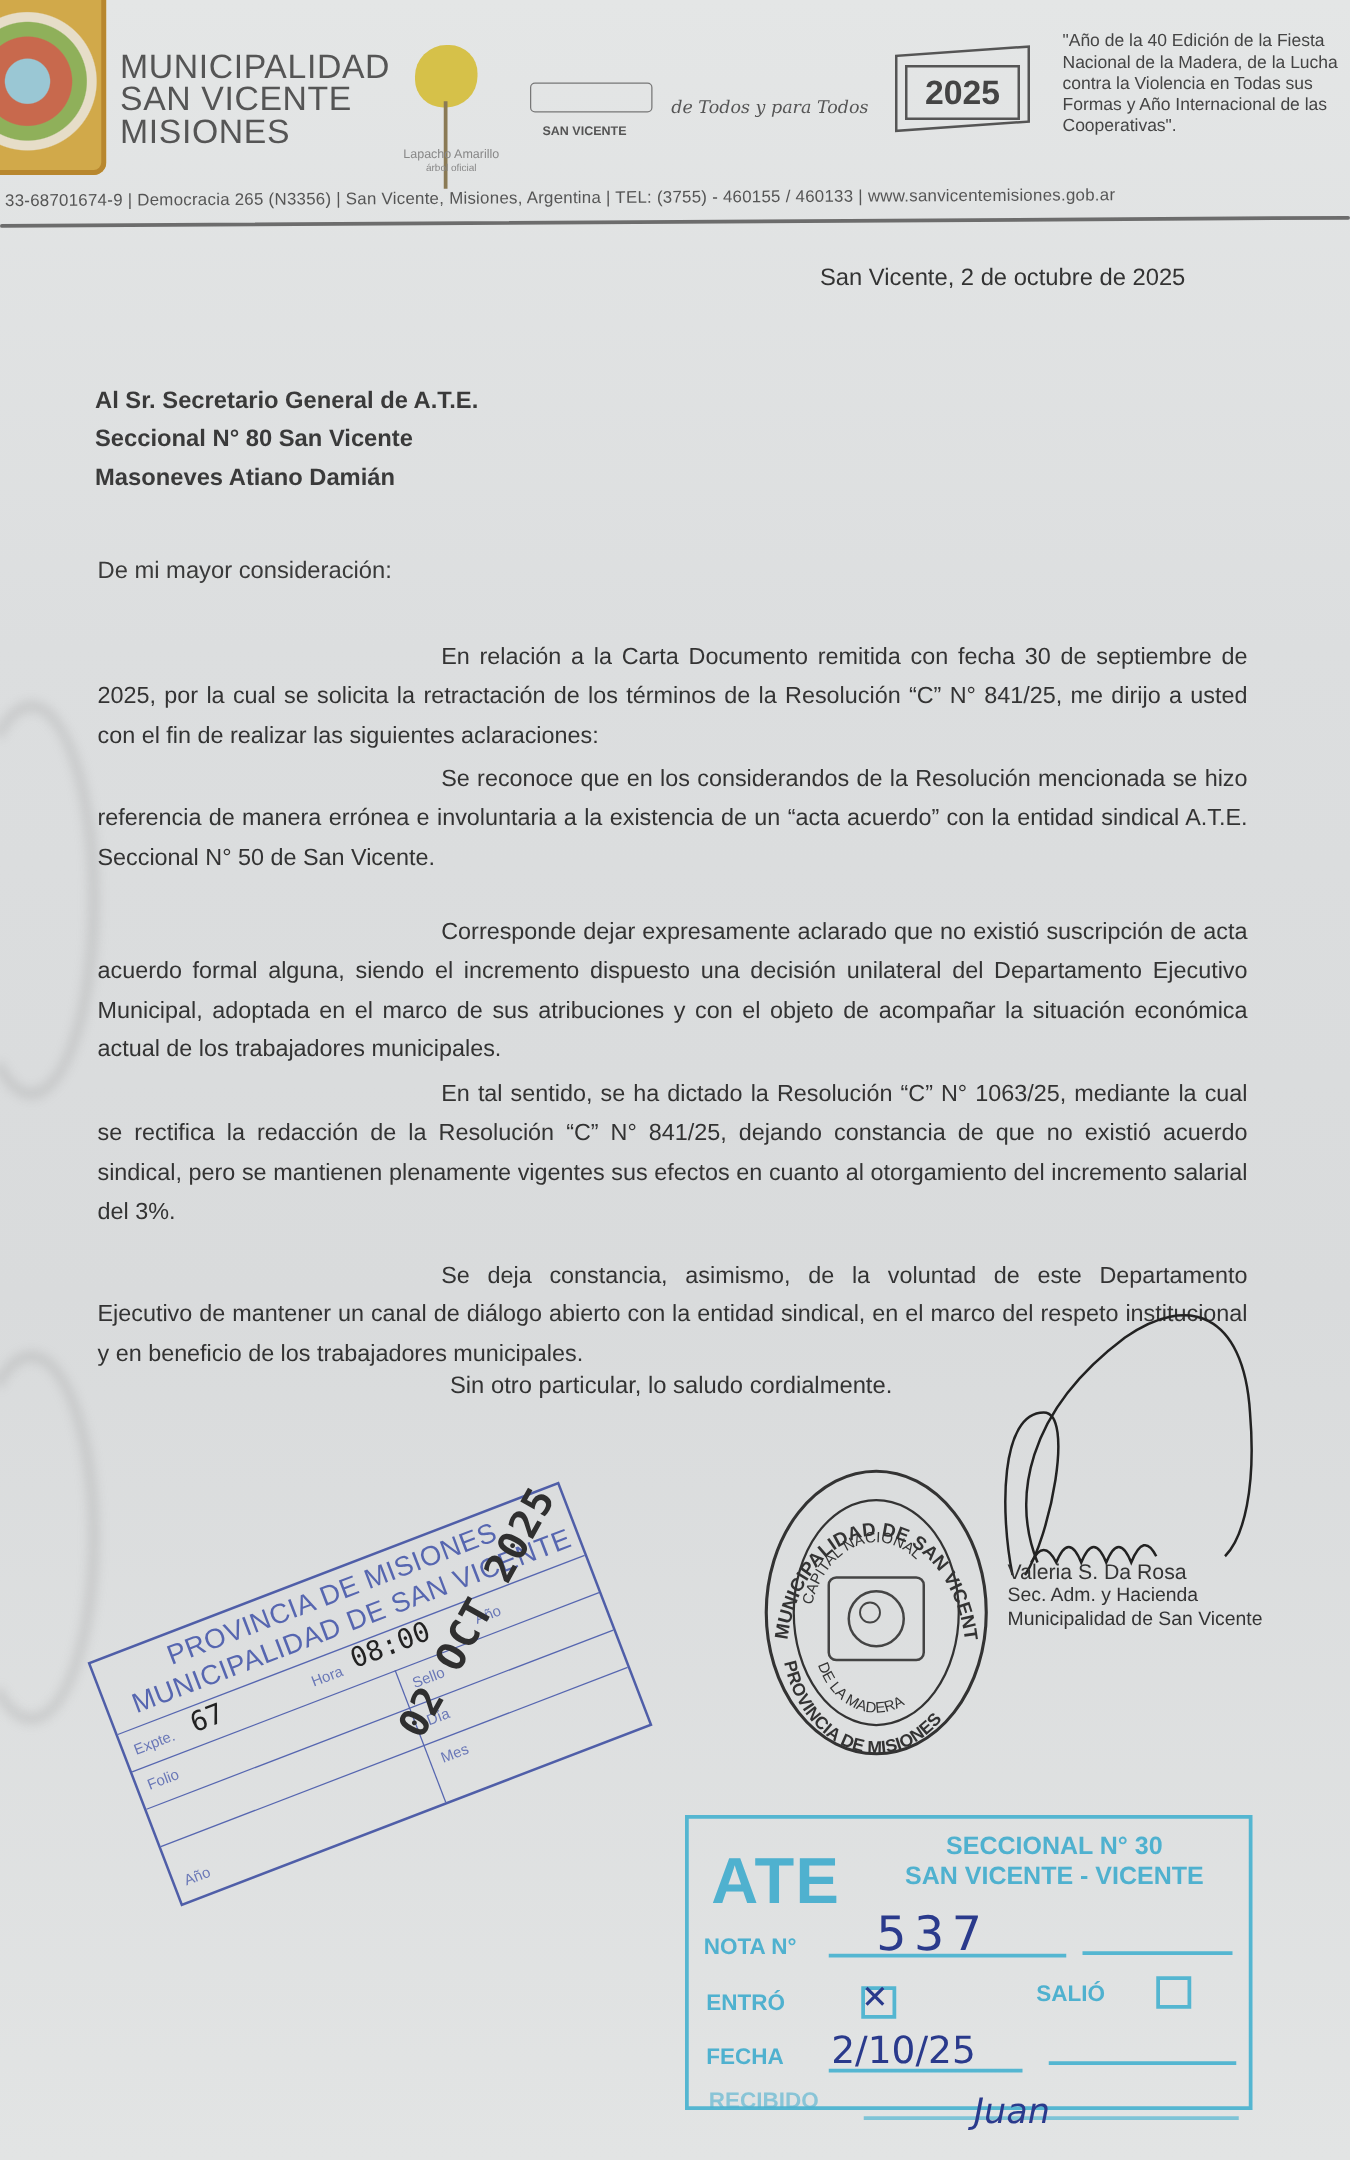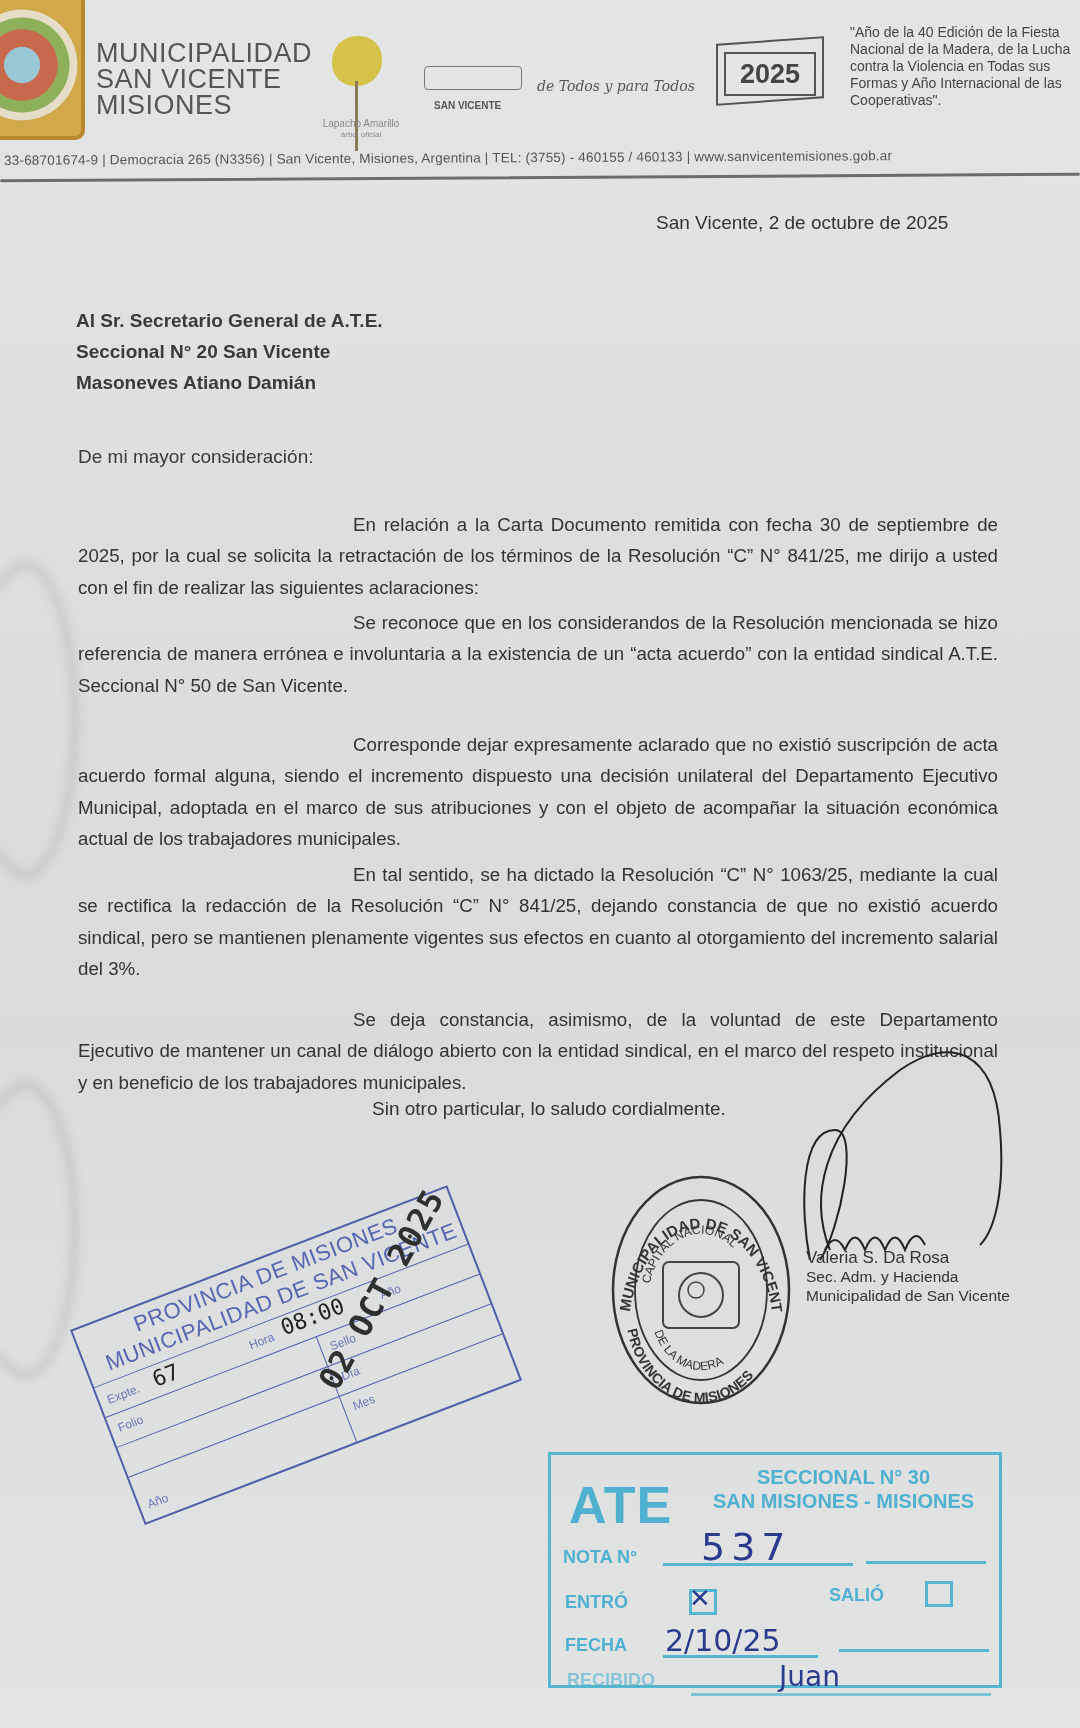--- a/index.html
+++ b/index.html
@@ -40,21 +40,21 @@
   .doc { font-family: "Liberation Sans", sans-serif; font-size: 19px; color: #333; position: absolute; }
   .date { left: 656px; top: 212px; }
   .addr { left: 76px; top: 305px; line-height: 31px; font-weight: bold; color: #3a3a3a; }
   .greet { left: 78px; top: 446px; color: #3a3a3a; }
   .para { position: absolute; left: 78px; width: 920px; font-size: 18.7px; line-height: 31.5px; color: #333; text-align: justify; text-indent: 275px; }
   .p1 { top: 490px; }
   .p2 { top: 588px; }
   .p3 { top: 710px; }
   .p4 { top: 840px; }
   .p5 { top: 985px; }
-  .close { position: absolute; left: 360px; top: 1098px; font-size: 19px; color: #333; margin-left: 12px; }
+  .close { position: absolute; left: 360px; top: 1098px; font-size: 19px; color: #333; }
 
   
   .sig-svg { position: absolute; left: 780px; top: 1040px; }
   .sig-block { position: absolute; left: 806px; top: 1248px; font-size: 15.5px; line-height: 19px; color: #333; }
   .sig-block div { white-space: nowrap; }
 
   
   .seal { position: absolute; left: 608px; top: 1172px; width: 186px; height: 236px; }
   .seal svg { width: 100%; height: 100%; }
 
@@ -112,21 +112,21 @@
 contra la Violencia en Todas sus
 Formas y Año Internacional de las
 Cooperativas".</div>
     <div class="contact">33-68701674-9 | Democracia 265 (N3356) | San Vicente, Misiones, Argentina | TEL: (3755) - 460155 / 460133 | www.sanvicentemisiones.gob.ar</div>
     <div class="contact-rule"></div>
   </header>
 
   <div class="doc date">San Vicente, 2 de octubre de 2025</div>
   <div class="doc addr">
     <div>Al Sr. Secretario General de A.T.E.</div>
-    <div>Seccional N° 20 San Vicente</div>
+    <div>Seccional N° 80 San Vicente</div>
     <div>Masoneves Atiano Damián</div>
   </div>
   <div class="doc greet">De mi mayor consideración:</div>
 
   <p class="para p1">En relación a la Carta Documento remitida con fecha 30 de septiembre de 2025, por la cual se solicita la retractación de los términos de la Resolución “C” N° 841/25, me dirijo a usted con el fin de realizar las siguientes aclaraciones:</p>
   <p class="para p2">Se reconoce que en los considerandos de la Resolución mencionada se hizo referencia de manera errónea e involuntaria a la existencia de un “acta acuerdo” con la entidad sindical A.T.E. Seccional N° 50 de San Vicente.</p>
   <p class="para p3">Corresponde dejar expresamente aclarado que no existió suscripción de acta acuerdo formal alguna, siendo el incremento dispuesto una decisión unilateral del Departamento Ejecutivo Municipal, adoptada en el marco de sus atribuciones y con el objeto de acompañar la situación económica actual de los trabajadores municipales.</p>
   <p class="para p4">En tal sentido, se ha dictado la Resolución “C” N° 1063/25, mediante la cual se rectifica la redacción de la Resolución “C” N° 841/25, dejando constancia de que no existió acuerdo sindical, pero se mantienen plenamente vigentes sus efectos en cuanto al otorgamiento del incremento salarial del 3%.</p>
   <p class="para p5">Se deja constancia, asimismo, de la voluntad de este Departamento Ejecutivo de mantener un canal de diálogo abierto con la entidad sindical, en el marco del respeto institucional y en beneficio de los trabajadores municipales.</p>
   <div class="close">Sin otro particular, lo saludo cordialmente.</div>
@@ -180,32 +180,32 @@
     <span class="lab" style="left:235px;top:132px">Día</span>
     <span class="lab" style="left:235px;top:164px">Mes</span>
     <span class="lab" style="left:8px;top:182px">Año</span>
     <div class="datestamp">02 OCT 2025</div>
   </div>
 
   <div class="ate">
     <div class="big">ATE</div>
     <div class="sec">
       <div>SECCIONAL N° 30</div>
-      <div>SAN MISIONES - MISIONES</div>
+      <div>SAN VICENTE - VICENTE</div>
     </div>
     <div class="lbl" style="left:12px;top:92px;">NOTA N°</div>
     <div class="line" style="left:112px;top:108px;width:190px;"></div>
     <div class="line" style="left:315px;top:106px;width:120px;"></div>
     <div class="hw" style="left:150px;top:70px;font-size:38px;letter-spacing:6px;text-align:right;">537</div>
     <div class="lbl" style="left:14px;top:137px;">ENTRÓ</div>
     <div class="box" style="left:138px;top:134px;"></div>
     <div class="hw" style="left:138px;top:128px;font-size:26px;">✕</div>
     <div class="lbl" style="left:278px;top:130px;">SALIÓ</div>
     <div class="box" style="left:374px;top:126px;"></div>
     <div class="lbl" style="left:14px;top:180px;">FECHA</div>
     <div class="line" style="left:112px;top:200px;width:155px;"></div>
     <div class="line" style="left:288px;top:194px;width:150px;"></div>
     <div class="hw" style="left:114px;top:168px;font-size:30px;">2/10/25</div>
     <div class="lbl" style="left:16px;top:215px;opacity:0.6;">RECIBIDO</div>
     <div class="line" style="left:140px;top:238px;width:300px;opacity:0.7;"></div>
-    <div class="hw" style="left:228px;top:205px;font-size:28px;">Juan</div>
+    <div class="hw" style="left:228px;top:217px;font-size:28px;font-style:italic;">Juan</div>
   </div>
 </div>
 
 </body></html>

